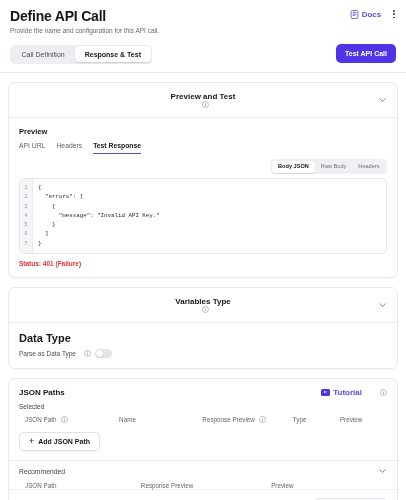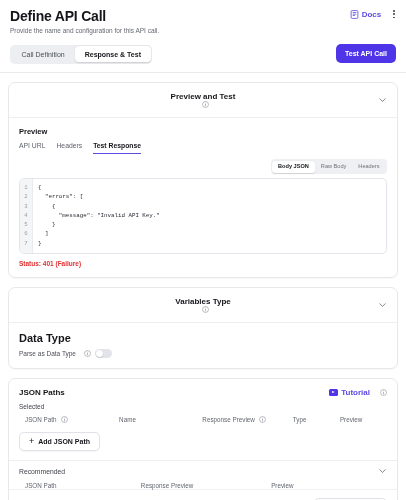--- a/index.html
+++ b/index.html
@@ -104,21 +104,21 @@
   
   .dt-label { font-size: 11px; font-weight: 700; }
   .dt-row { display: flex; align-items: center; gap: 4px; margin-top: 5px; }
   .dt-row .txt { font-size: 6.5px; color: #4b4f58; }
   .toggle { width: 17px; height: 9px; border-radius: 9px; background: #e2e4e9; position: relative; cursor: pointer; flex:none; }
   .toggle .knob { position: absolute; left: 1px; top: 1px; width: 7px; height: 7px; border-radius: 50%; background: #fff; box-shadow: 0 0.5px 1px rgba(0,0,0,.25); }
 
   
   .jp-head { display: flex; align-items: center; padding: 9px 10px 0 10px; position: relative; }
   .jp-title { font-size: 8px; font-weight: 700; }
-  .jp-right { position: absolute; right: 10px; top: 9px; display: flex; align-items: center; gap: 6px; }
+  .jp-right { position: absolute; right: 10px; top: 9px; display: flex; align-items: center; gap: 14px; }
   .tutorial { display: flex; align-items: center; gap: 3px; cursor: pointer; }
   .tutorial .t-label { font-size: 8px; font-weight: 700; color: #5c4ae4; }
   .video-icon { width: 9px; height: 7px; background: #4f35e8; border-radius: 1.5px; position: relative; display:block; }
   .video-icon:after {
     content: ""; position: absolute; left: 3.2px; top: 1.8px;
     border-left: 3px solid #fff; border-top: 1.7px solid transparent; border-bottom: 1.7px solid transparent;
   }
 
   .sub-head { font-size: 6.5px; color: #3f434b; padding: 6px 10px 0 10px; font-weight: 400;}
   .sel-cols { display: flex; padding: 6px 10px 0 16px; }

